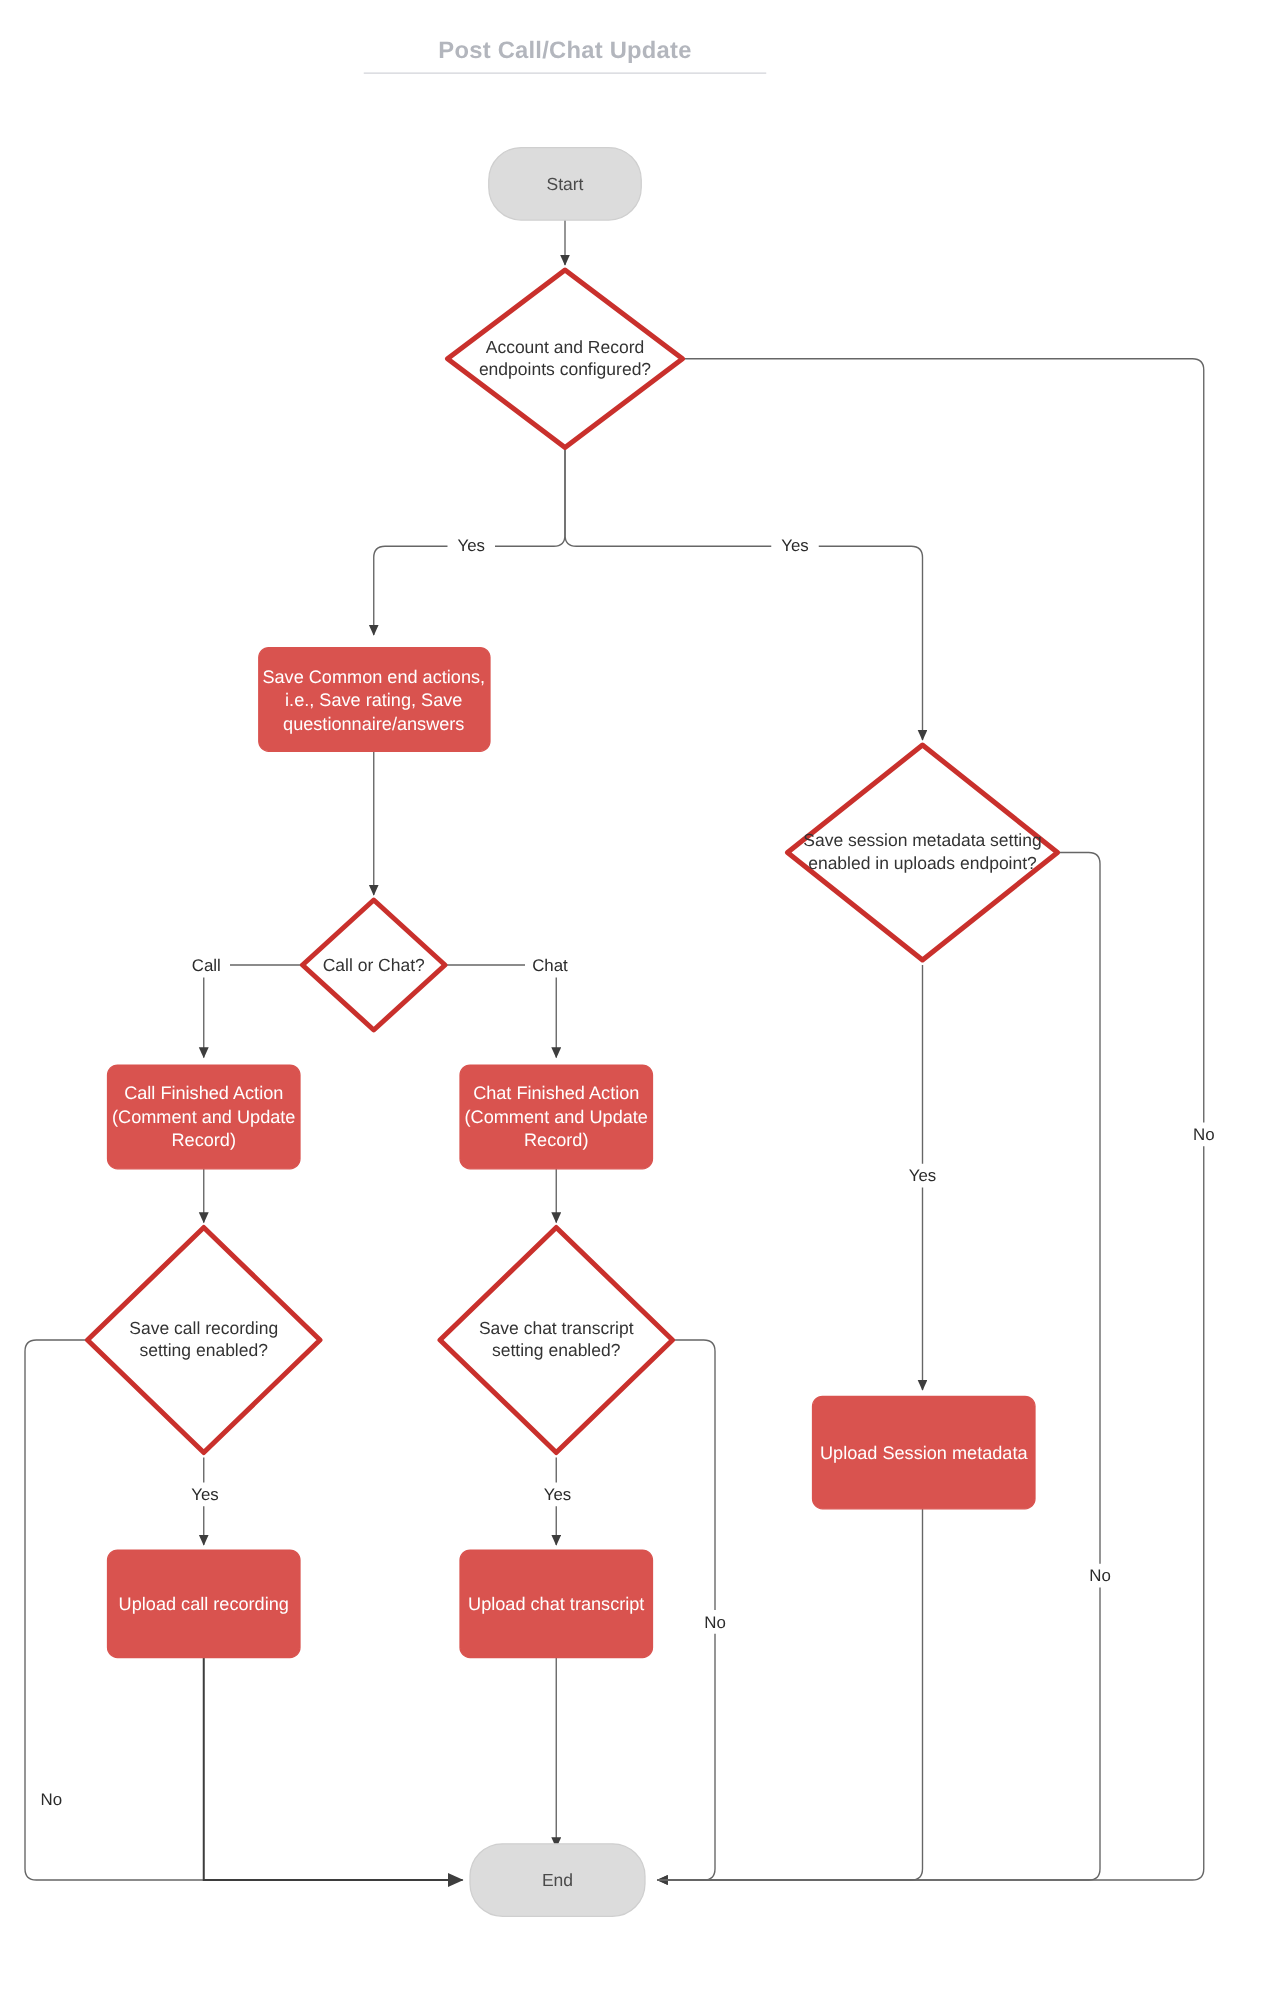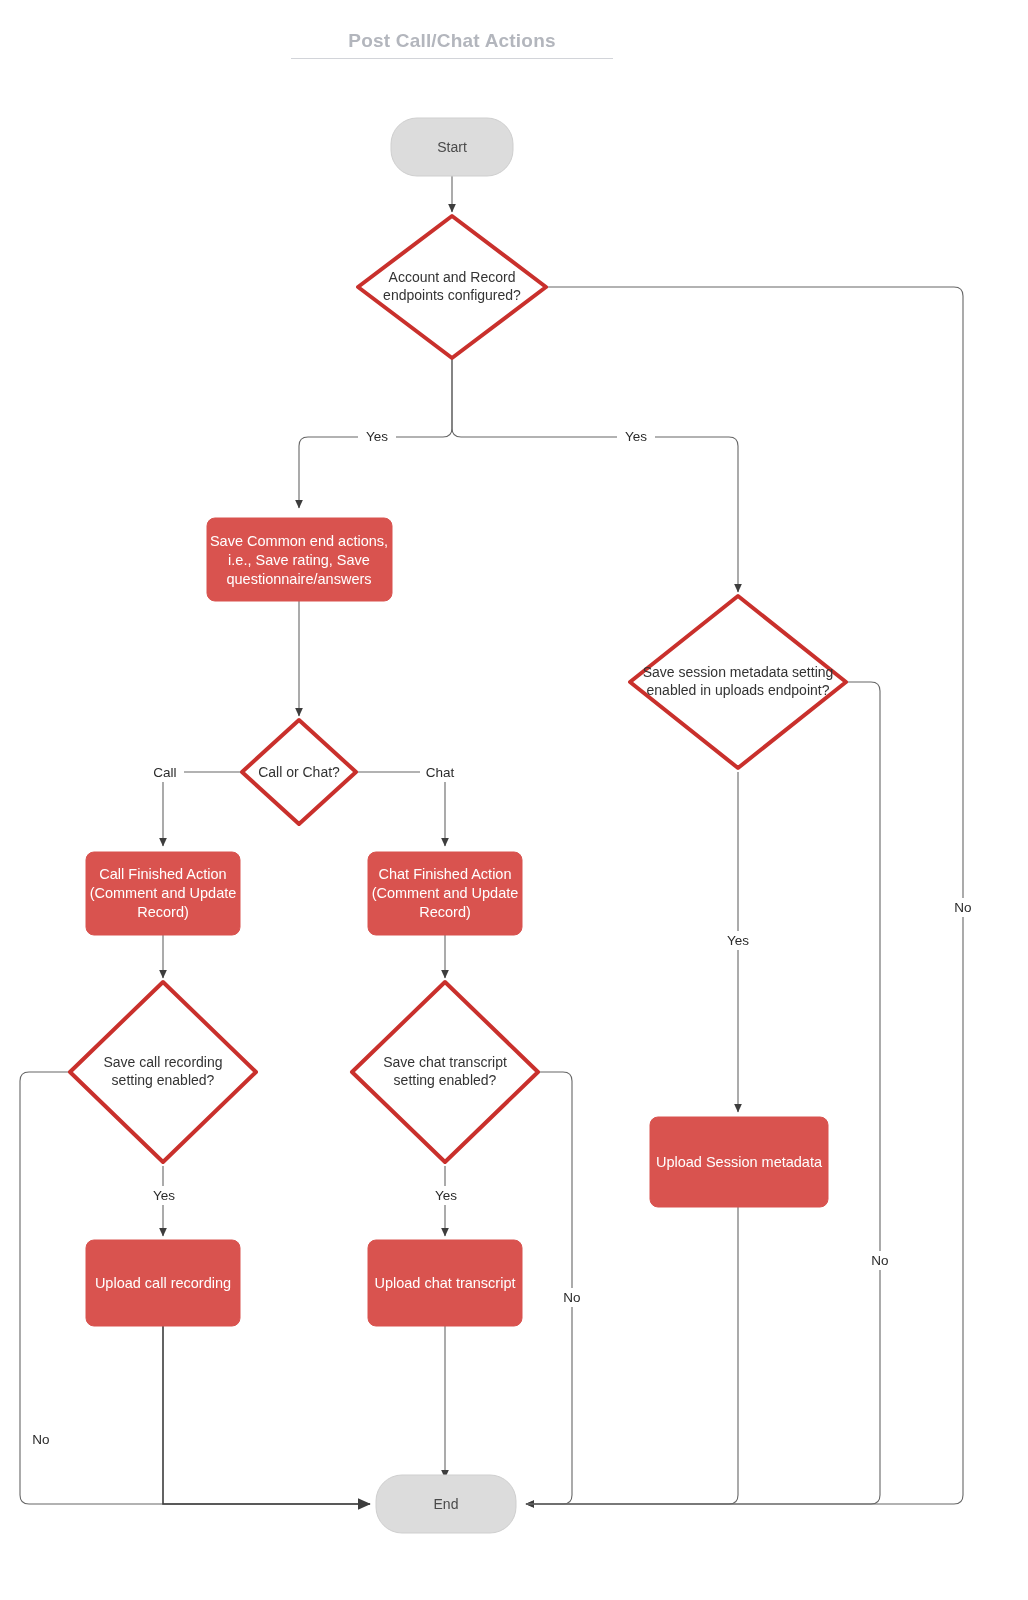--- a/index.html
+++ b/index.html
@@ -102,21 +102,21 @@
   .edge-label-bg {
     fill: #ffffff;
   }
 </style>
 </head>
 <body>
 
 <div id="diagram-root">
 
   <div class="title-wrap">
-    <span class="title-text">Post Call/Chat Actions</span>
+    <span class="title-text">Post Call/Chat Update</span>
     <span class="title-rule"></span>
   </div>
 
   <svg class="flow" viewBox="0 0 1028 1600">
     <defs>
       <marker id="arrow" markerWidth="10" markerHeight="10" refX="7.5" refY="3.6" orient="auto" markerUnits="strokeWidth">
         <path d="M0,0 L0,7.2 L8,3.6 z" fill="#3d3d3d"></path>
       </marker>
       <marker id="arrowlight" markerWidth="10" markerHeight="10" refX="7.5" refY="3.6" orient="auto" markerUnits="strokeWidth">
         <path d="M0,0 L0,7.2 L8,3.6 z" fill="#3d3d3d"></path>

